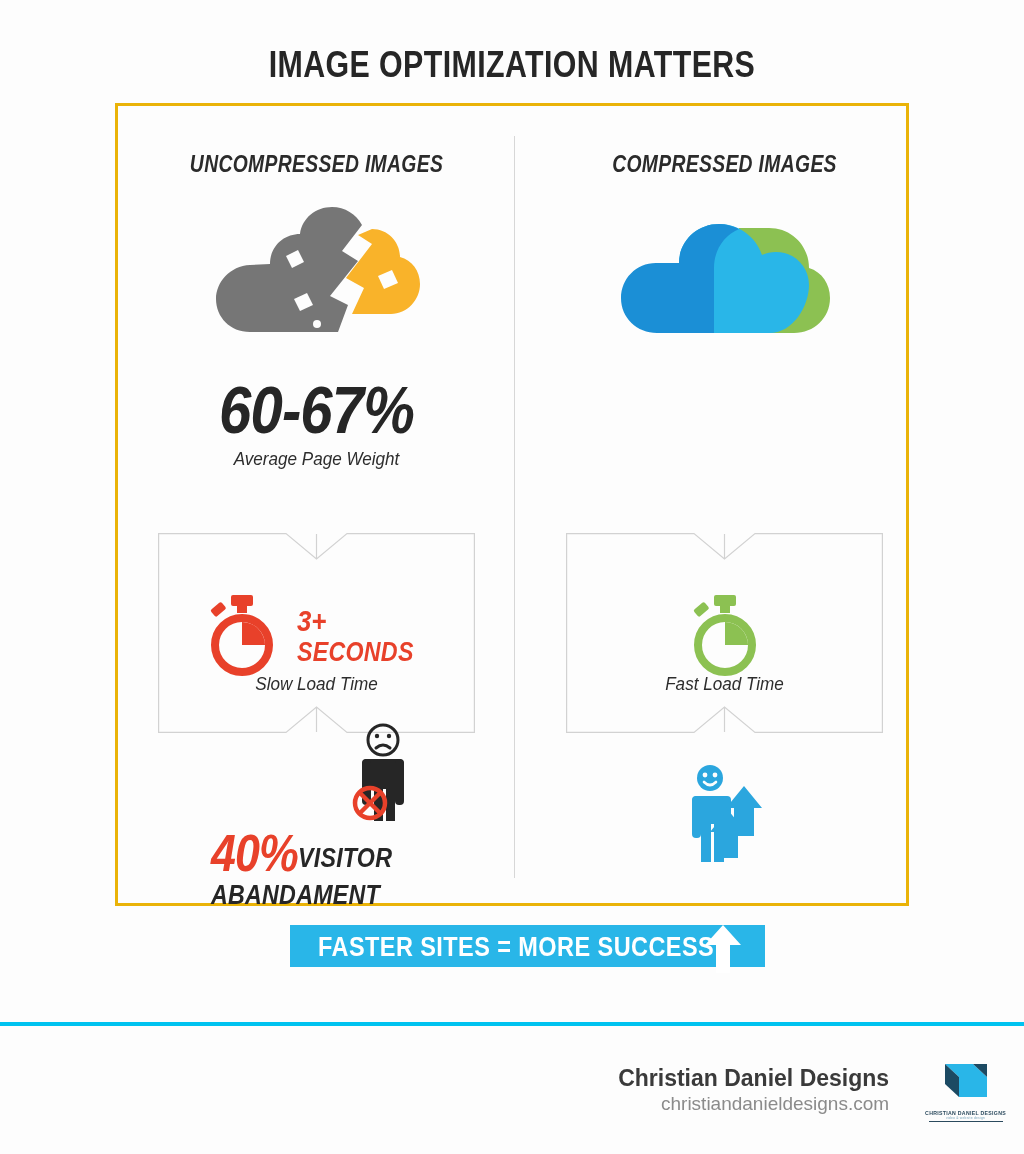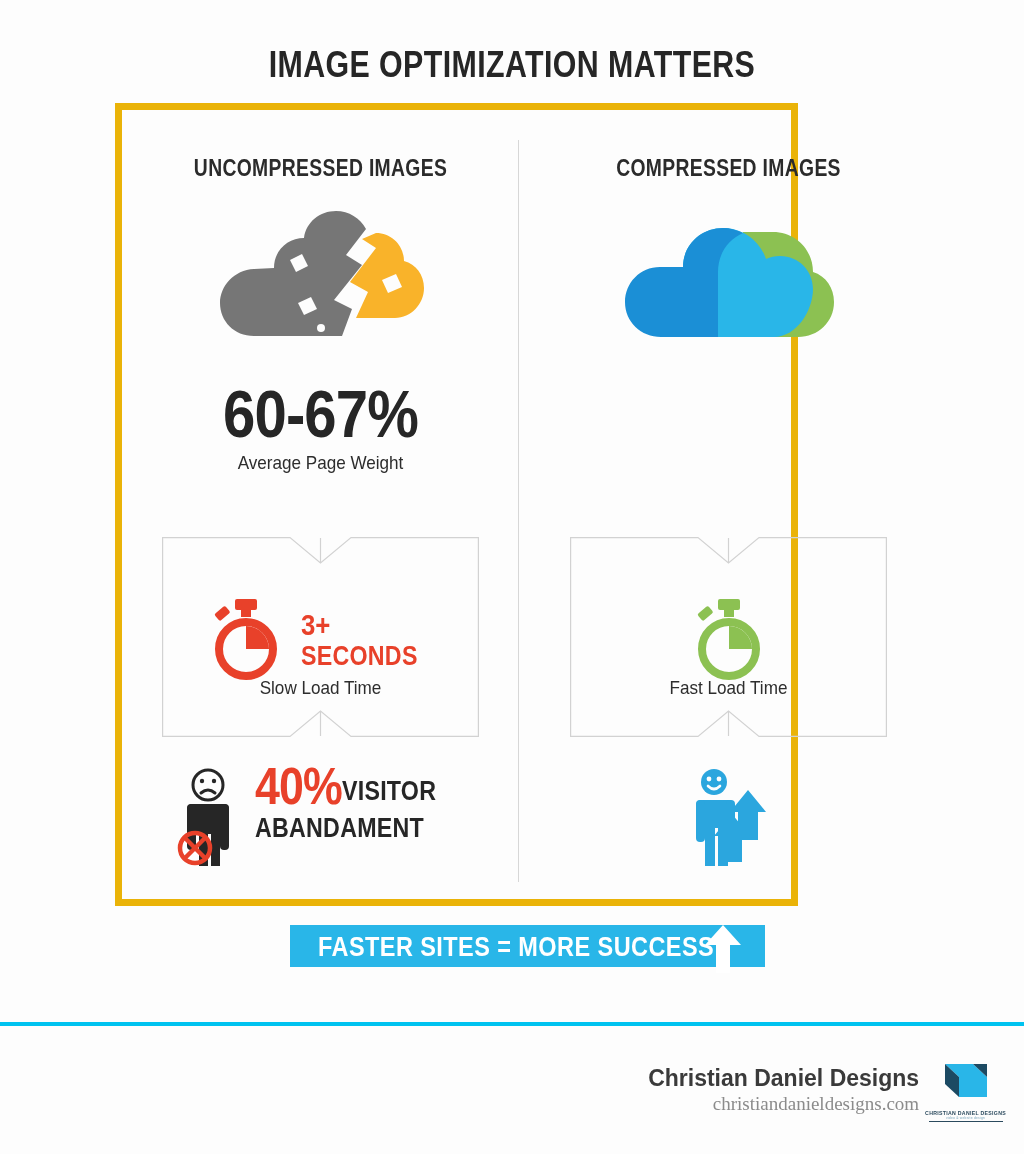--- a/index.html
+++ b/index.html
@@ -35,24 +35,25 @@
     transform: scaleX(0.82);
     transform-origin: center center;
     white-space: nowrap;
   }
 
   
   .panel {
     position: absolute;
     left: 115px;
     top: 103px;
-    width: 683px;
+    width: 794px;
     height: 803px;
-    border: 7px solid #eab308;
+    border: 3px solid #eab308;
     background: #fdfdfd;
+    font-style: italic;
   }
 
   .col-divider {
     position: absolute;
     left: 396px;
     top: 30px;
     width: 1px;
     height: 742px;
     background: #d7d7d7;
   }
@@ -189,21 +190,21 @@
   .figrow {
     position: absolute;
     top: 645px;
     left: 0;
     width: 100%;
     height: 130px;
     display: flex;
     align-items: center;
     justify-content: center;
   }
-  .figrow-inner { display: flex; align-items: flex-start; gap: 8px; }
+  .figrow-inner { display: flex; align-items: flex-end; gap: 8px; flex-direction: column; }
   .fig-text { text-align: left; }
   .fig-l1 {
     font-family: "Liberation Sans Narrow", "Liberation Sans", sans-serif;
     font-weight: bold;
     line-height: 36px;
     white-space: nowrap;
     transform: scaleX(0.86);
     transform-origin: left center;
   }
   .fig-l2, .fig-l3 {
@@ -267,33 +268,33 @@
     width: 1024px;
     height: 4px;
     background: #00c3f0;
   }
   .footer {
     position: absolute;
     right: 18px;
     top: 1058px;
     display: flex;
     align-items: center;
-    gap: 6px;
+    gap: 36px;
   }
   .footer-text { text-align: right; }
   .brand {
     font-family: "Liberation Sans", sans-serif;
     font-weight: bold;
     font-size: 23px;
     line-height: 28px;
     color: #3a3a3a;
     white-space: nowrap;
   }
   .brand-url {
-    font-family: Liberation Serif, serif;
+    font-family: Liberation Sans, sans-serif;
     font-size: 19px;
     line-height: 24px;
     color: #8b8b8b;
     white-space: nowrap;
   }
   .logo-block { text-align: center; }
   .logo-name {
     font-family: "Liberation Sans", sans-serif;
     font-weight: bold;
     font-size: 5.2px;

